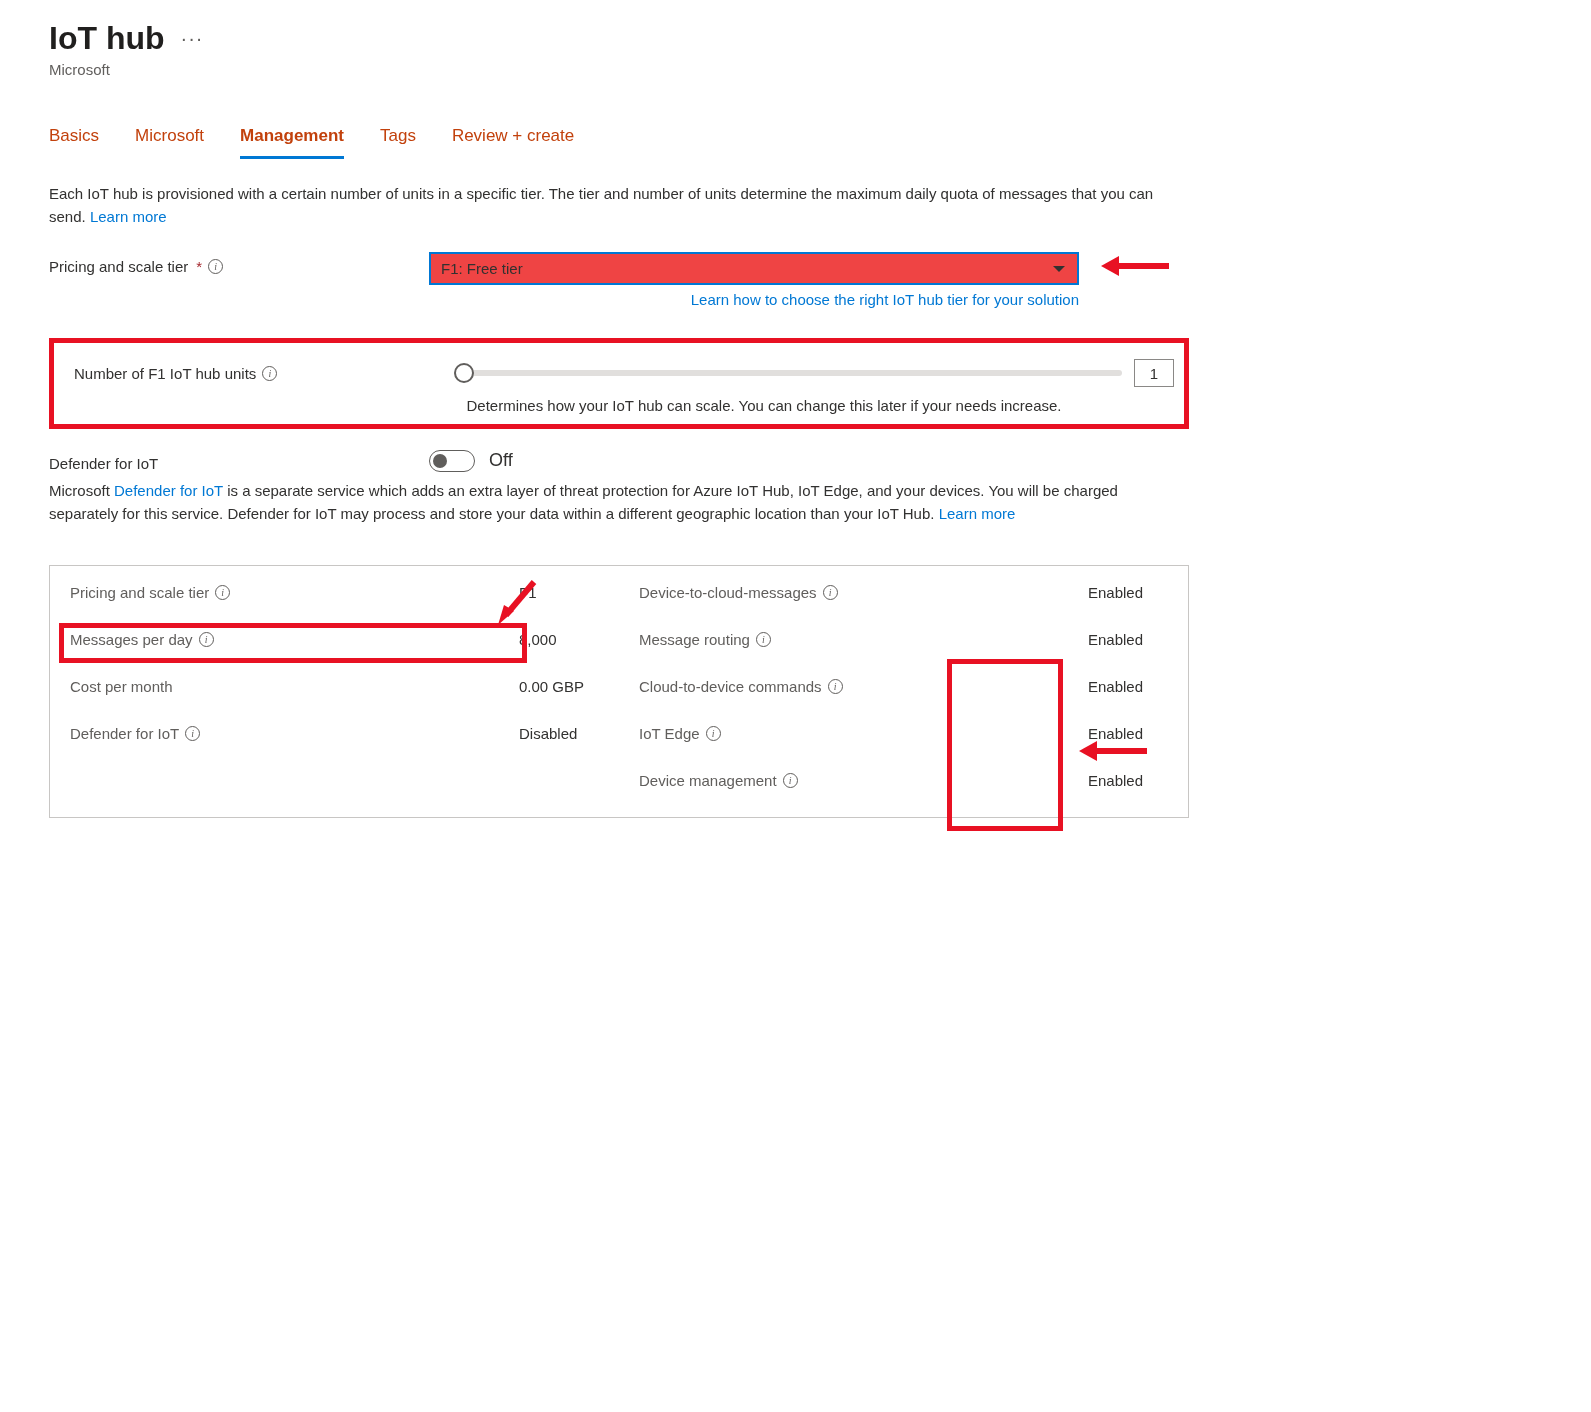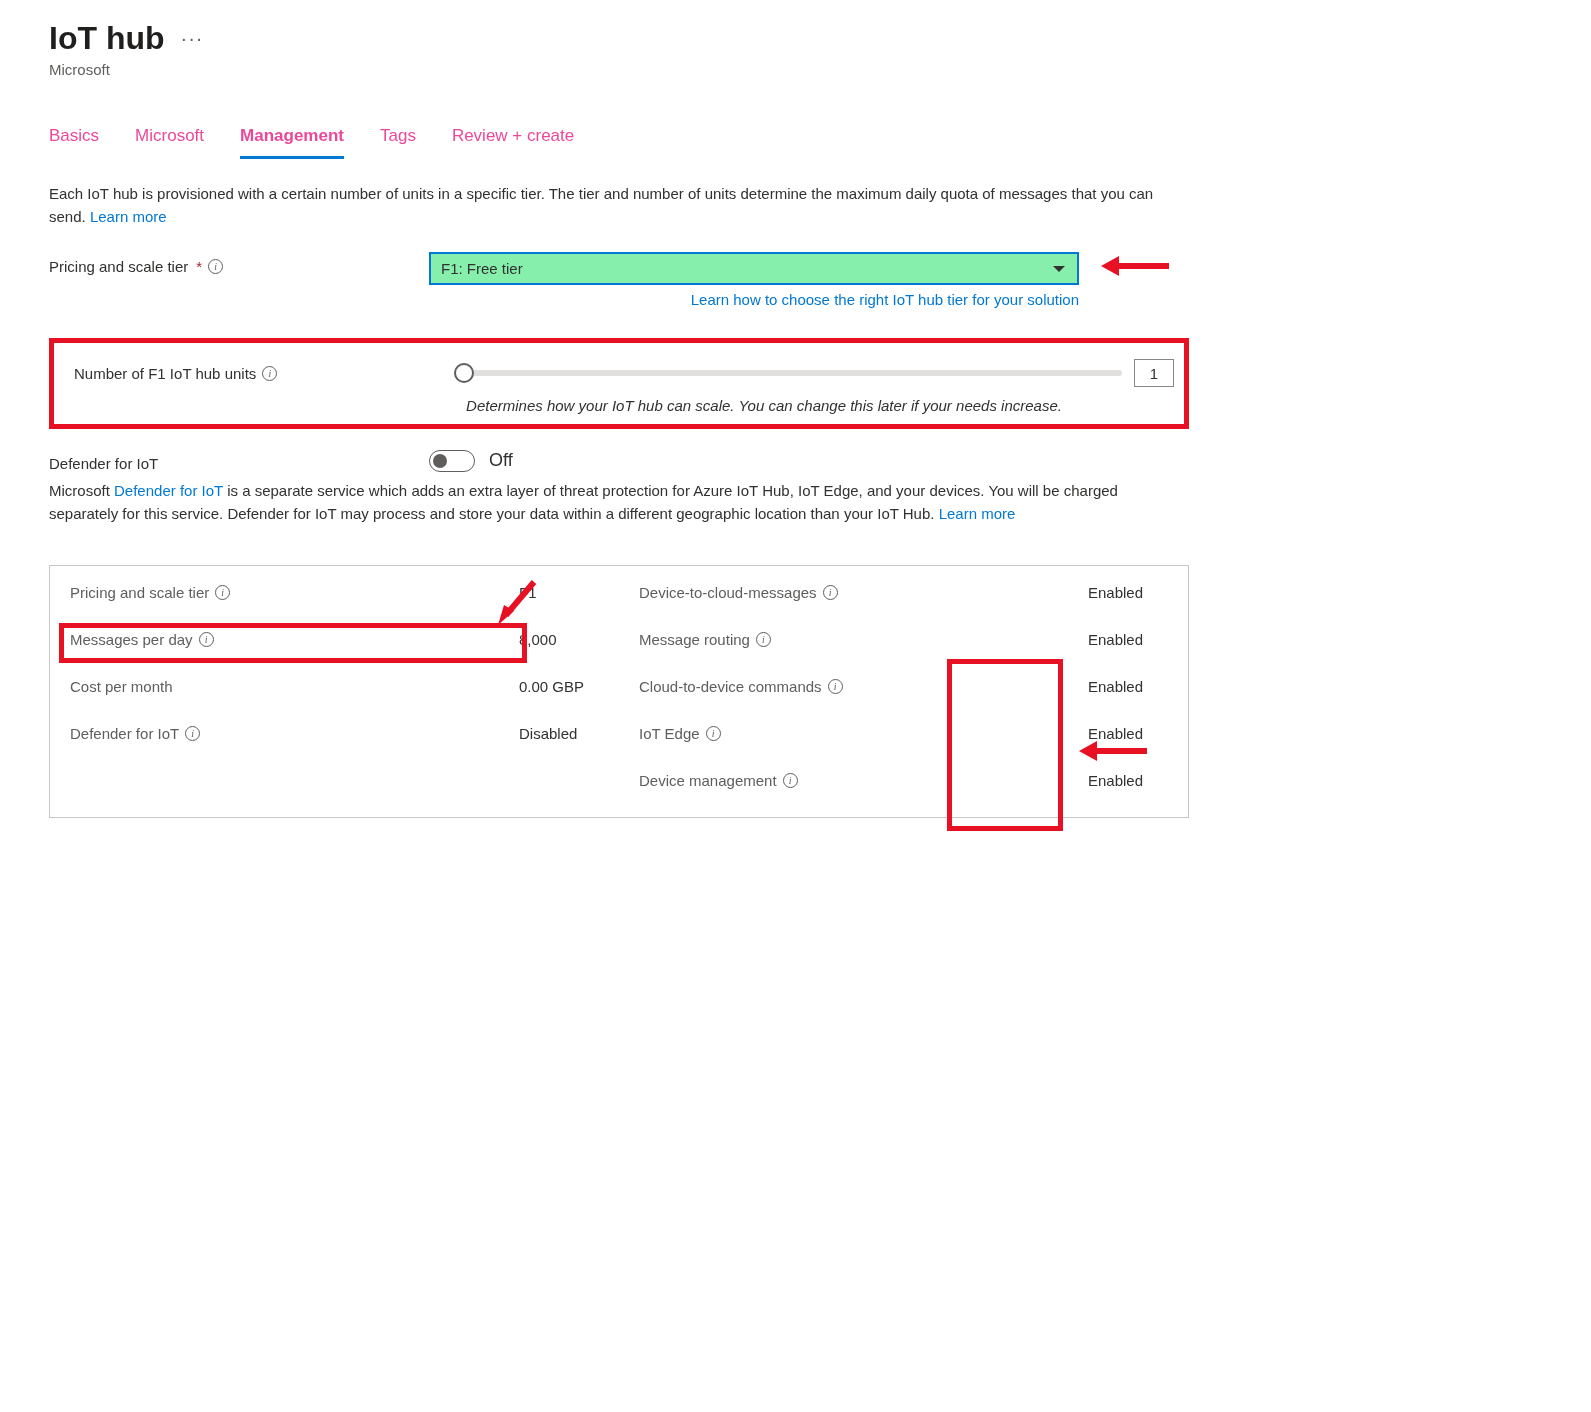--- a/index.html
+++ b/index.html
@@ -12,21 +12,21 @@
     background: #fff;
     width: 1591px;
   }
   .wrapper { width: 1140px; margin-left: 29px; }
   .header { margin-bottom: 40px; }
   .title-row { display: flex; align-items: center; gap: 16px; }
   .page-title { font-size: 32px; font-weight: 600; margin: 0; color: #201f1e; }
   .more-dots { font-size: 20px; color: #605e5c; cursor: pointer; letter-spacing: 1px; }
   .subtitle { color: #605e5c; margin-top: 4px; font-size: 15px; }
   .tabs { display: flex; gap: 36px; border-bottom: none; margin-bottom: 24px; }
-  .tab { padding: 8px 0 10px 0; font-size: 17px; color: #ec4899; cursor: pointer; border-bottom: 3px solid transparent; }
+  .tab { padding: 8px 0 10px 0; font-size: 17px; color: #c2410c; cursor: pointer; border-bottom: 3px solid transparent; }
   .tab.active { font-weight: 600; border-bottom-color: #0078d4; }
   .intro { font-size: 15px; line-height: 1.5; margin-bottom: 24px; color: #323130; }
   .link { color: #0078d4; cursor: pointer; }
   .section-heading { font-size: 17px; font-weight: 600; margin: 20px 0 12px 0; }
   .field-row { display: flex; align-items: flex-start; margin-bottom: 8px; }
   .field-label-col { width: 380px; padding-top: 6px; font-size: 15px; color: #323130; display: flex; align-items: center; gap: 6px; flex-shrink:0; }
   .field-control-col { flex: 1; }
   .required-star { color: #a4262c; margin-left: 2px; }
   .info-icon {
     display: inline-flex; align-items: center; justify-content: center;
@@ -34,21 +34,21 @@
     font-size: 10px; color: #605e5c; font-style: italic; font-family: Georgia, serif;
     cursor: default;
   }
   .select-box {
     width: 100%; max-width: 650px;
     border: 2px solid #0078d4;
     padding: 6px 30px 6px 10px;
     font-size: 15px;
     position: relative;
     cursor: pointer;
-    background: #86efac;
+    background: #ef4444;
   }
   .select-box::after {
     content: "";
     position: absolute; right: 12px; top: 50%; transform: translateY(-50%);
     width: 0; height: 0;
     border-left: 6px solid transparent;
     border-right: 6px solid transparent;
     border-top: 6px solid #323130;
   }
   .field-hint { text-align: right; max-width: 650px; margin-top: 6px; font-size: 15px; }
@@ -61,21 +61,21 @@
   .slider-thumb {
     position: absolute; left: 0; top: 50%; transform: translate(0,-50%);
     width: 20px; height: 20px; border-radius: 50%;
     border: 2px solid #605e5c; background: #fff;
   }
   .slider-value-box {
     width: 40px; height: 28px; border: 1px solid #8a8886;
     display: flex; align-items: center; justify-content: center;
     font-size: 15px; color: #323130;
   }
-  .slider-caption { text-align: center; margin-top: 10px; font-size: 15px; color: #323130; padding-left:280px;font-style:italic; }
+  .slider-caption { text-align: center; margin-top: 10px; font-size: 15px; color: #323130; padding-left:280px; }
   .toggle-row { display: flex; align-items: center; margin: 20px 0 8px 0; }
   .toggle {
     width: 46px; height: 22px; border: 1px solid #605e5c; border-radius: 11px;
     position: relative; background: #fff; cursor: pointer; flex-shrink:0;
   }
   .toggle-knob {
     position: absolute; left: 3px; top: 3px;
     width: 14px; height: 14px; border-radius: 50%; background: #605e5c;
   }
   .toggle-label { margin-left: 14px; font-size: 18px; }

